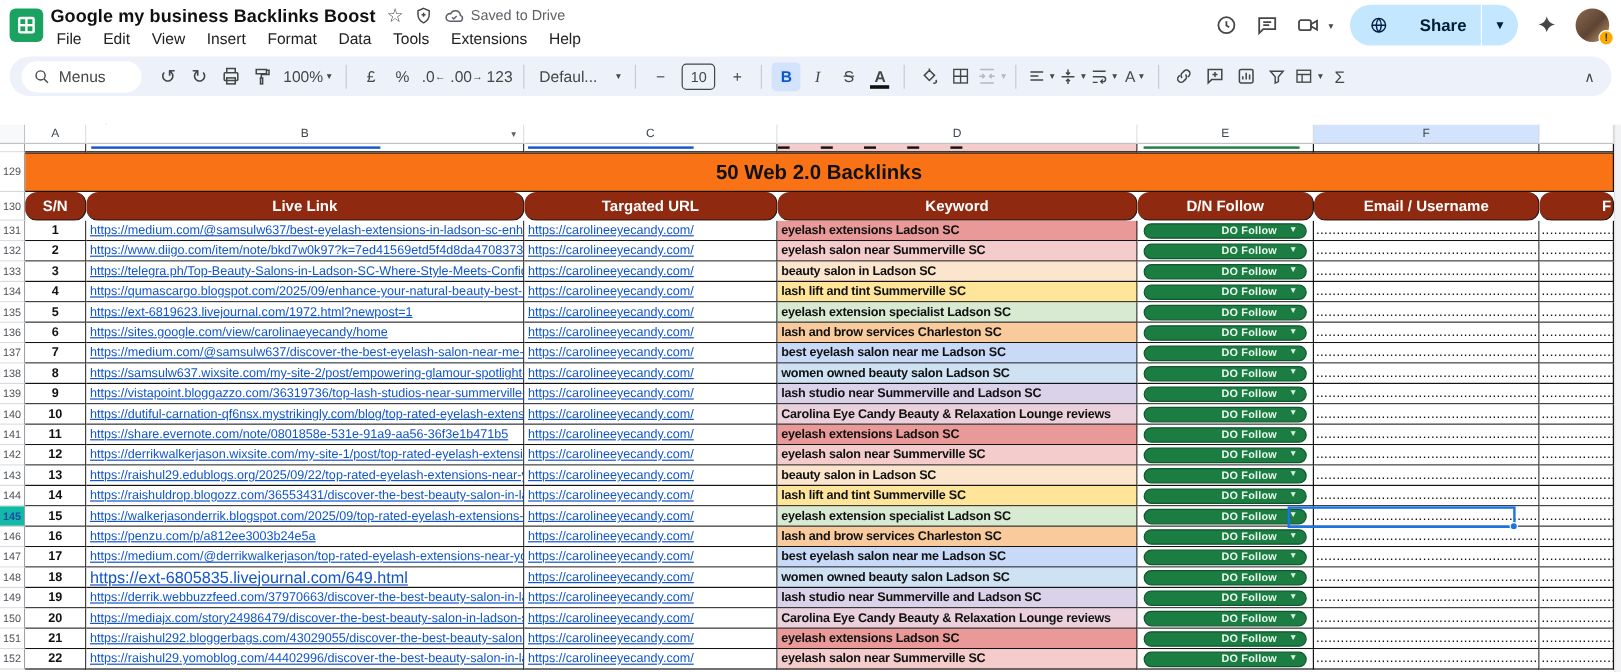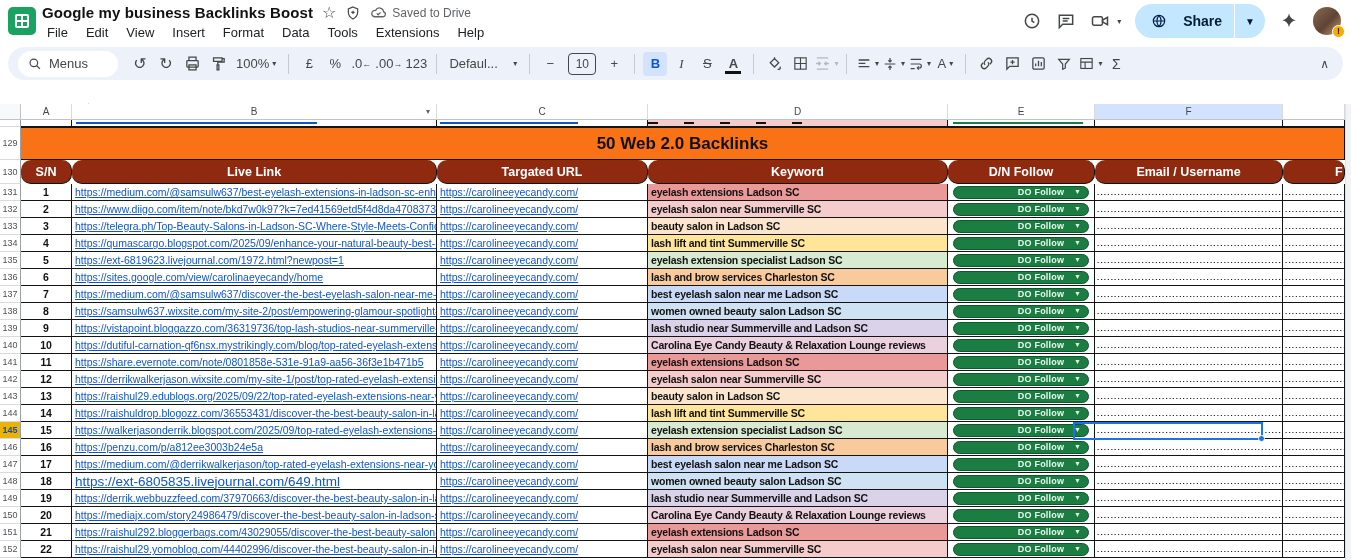--- a/index.html
+++ b/index.html
@@ -15,21 +15,21 @@
     display:grid; grid-template-columns:1fr 1fr; grid-template-rows:1fr 1fr; gap:2px; padding:2px; }
   .logo-grid div { background:#1aa260; }
   .title-row { position:absolute; left:42px; top:3px; display:flex; align-items:center; gap:9px; }
   .doc-title { font-size:15px; font-weight:700; color:#111; letter-spacing:.1px; }
   .tb-ic { color:#444746; display:flex; align-items:center; }
   .saved { display:flex; align-items:center; gap:5px; color:#5f6368; font-size:12px; }
   .menubar { position:absolute; left:40px; top:23px; display:flex; gap:4px; }
   .menu-item { font-size:13px; color:#202124; padding:2px 7px; border-radius:4px; cursor:default; }
   .top-right { position:absolute; right:10px; top:4px; display:flex; align-items:center; gap:14px; }
   .share-btn { display:flex; align-items:center; background:#c2e7ff; border-radius:18px; height:34px; overflow:hidden; }
-  .share-main { display:flex; align-items:center; gap:16px; padding:0 12px 0 16px; font-size:14px;
+  .share-main { display:flex; align-items:center; gap:26px; padding:0 12px 0 16px; font-size:14px;
     font-weight:700; color:#001d35; height:100%; border-right:1px solid #fff; }
   .share-caret { padding:0 10px; color:#001d35; font-size:10px; height:100%; display:flex; align-items:center; }
   .avatar { width:28px; height:28px; border-radius:50%; position:relative;
     background:linear-gradient(135deg,#8a6a4f 0%,#5d4434 55%,#caa06a 100%); }
   .avatar-badge { position:absolute; right:-4px; bottom:-3px; width:13px; height:13px; border-radius:50%;
     background:#f9ab00; border:1.5px solid #fff; color:#3c2a00; font-size:9px; font-weight:700;
     display:flex; align-items:center; justify-content:center; line-height:1; }
 
   
   .toolbar { position:absolute; left:8px; top:47px; width:1335px; height:33px; background:#edf2fa;
@@ -69,21 +69,21 @@
   .ch { border-right:1px solid #d8dadd; border-bottom:1px solid #c0c3c8; font-size:10px; color:#40474f;
     display:flex; align-items:center; justify-content:center; position:relative; background:#fff; }
   .ch.sel { background:#d3e3fd; }
   .ch .filt { position:absolute; right:6px; font-size:8px; color:#5f6368; }
   .c-a{width:51px}.c-b{width:365px}.c-c{width:211px}.c-d{width:300px}.c-e{width:147px}.c-f{width:188px}.c-g{width:62px}
   .vscroll { position:absolute; right:0; top:0; width:6px; height:456px; background:#f1f3f4; border-left:1px solid #e0e0e0; }
 
   .gutter { position:absolute; left:0; top:16px; width:21px; }
   .gut { border-right:1px solid #9aa0a6; border-bottom:1px solid #d8dadd; font-size:9px; color:#4d5156;
     display:flex; align-items:center; justify-content:center; background:#fff; }
-  .gut.selrow { background:#eab308; color:#174ea6; font-weight:700; }
+  .gut.selrow { background:#14b8a6; color:#174ea6; font-weight:700; }
 
   .sheet { position:absolute; left:21px; top:16px; width:1324px; }
   .srow { display:flex; }
   .cell { border-right:1px solid #141414; border-bottom:1px solid #141414; overflow:hidden;
     white-space:nowrap; display:flex; align-items:center; background:#fff; }
   
   .sliver { height:7px; }
   .sliver .cell { align-items:flex-start; }
   .blue-line { height:2px; background:#1155cc; margin-top:2px; }
   .green-line { height:2px; background:#1c7d43; margin-top:2px; }

